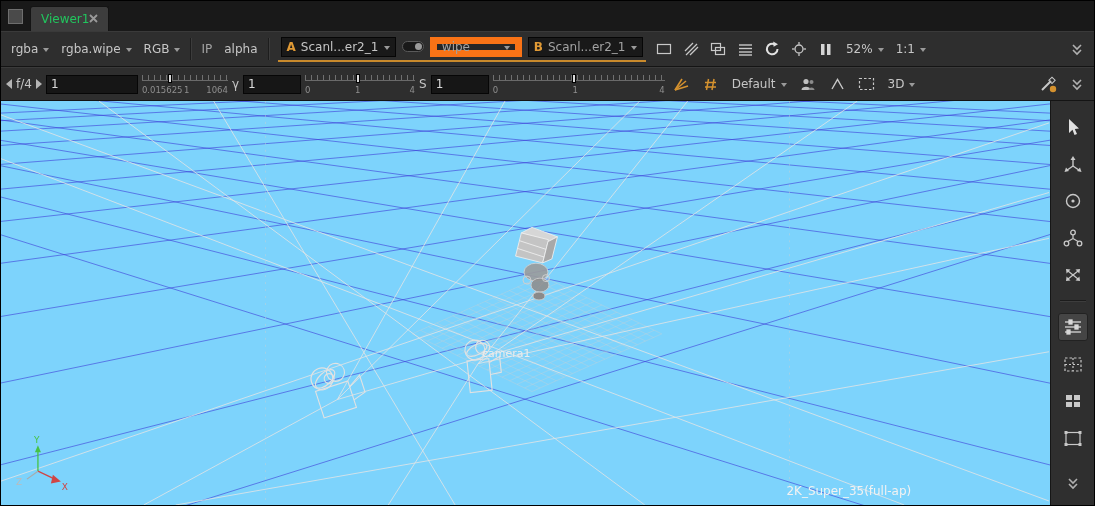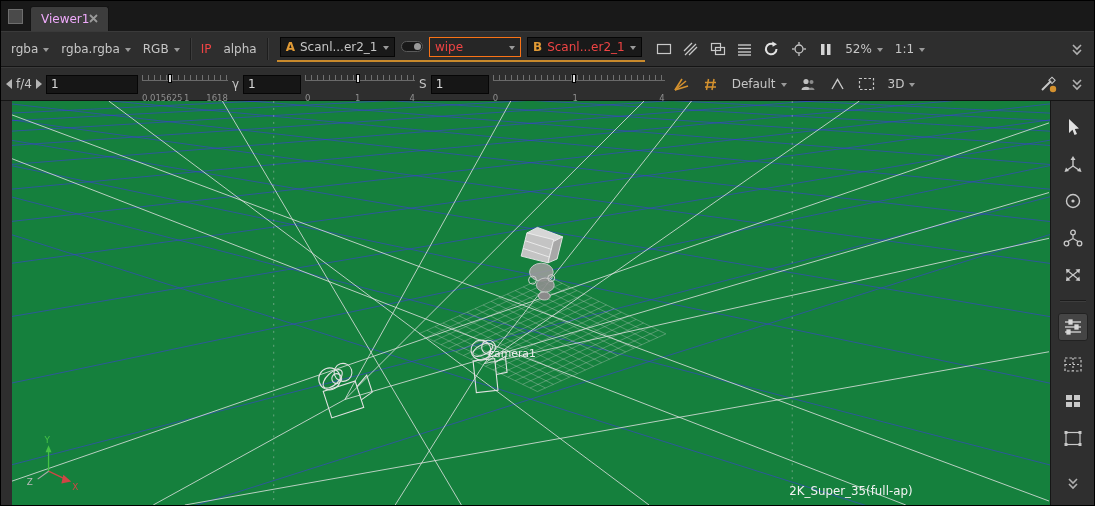--- a/index.html
+++ b/index.html
@@ -1,52 +1,52 @@
 <!DOCTYPE html>
 <html><head>
 <meta charset="utf-8">
 <style>
   *{box-sizing:border-box;}
   body{margin:0;background:#0a0a0a;font-family:"DejaVu Sans","Liberation Sans",sans-serif;}
   .window{width:1095px;height:506px;background:#2e2e2e;border:1px solid #000;display:flex;flex-direction:column;overflow:hidden;}
   .tabbar{flex:0 0 30px;background:#191919;display:flex;align-items:flex-end;padding:0 4px;gap:4px;}
   .pane-icon{width:15px;height:15px;margin:0 3px 7px 3px;background:#4a4a4a;border:1px solid #6e6e6e;}
-  .tab{height:25px;background:#3d3d3d;border:1px solid #141414;border-bottom:none;border-radius:3px 3px 0 0;display:flex;align-items:center;gap:0;padding:0 10px;color:#f0abfc;font-size:12px;}
+  .tab{height:25px;background:#3d3d3d;border:1px solid #141414;border-bottom:none;border-radius:3px 3px 0 0;display:flex;align-items:center;gap:0;padding:0 10px;color:#22c55e;font-size:12px;}
   .toolbar{display:flex;align-items:center;background:#2e2e2e;color:#c6c6c6;font-size:12px;padding:0 5px;border-top:1px solid #3a3a3a;border-bottom:1px solid #141414;}
   .row1{flex:0 0 36px;gap:2px;}
   .row2{flex:0 0 34px;gap:4px;}
   .dd{display:flex;align-items:center;gap:5px;padding:2px 5px;white-space:nowrap;}
   .caret{width:0;height:0;border-left:3.5px solid transparent;border-right:3.5px solid transparent;border-top:4.5px solid #9a9a9a;margin-top:2px;}
-  .dim{color:#ef4444;}
+  .dim{color:#a3a3a3;}
   .vsep{width:1px;height:22px;background:#1d1d1d;margin:0 3px;box-shadow:1px 0 0 #3c3c3c;}
   .ab-wrap{display:flex;align-items:center;gap:6px;border-bottom:2px solid #c98a2c;padding:0 3px 3px 3px;margin:0 4px;}
   .ab-field{display:flex;align-items:center;gap:5px;background:#191919;border:1px solid #060606;height:20px;padding:0 5px;}
   .ab-letter{color:#e09a35;font-weight:bold;}
   .ab-name{width:78px;overflow:hidden;white-space:nowrap;}
   .toggle{width:22px;height:11px;border-radius:6px;background:#191919;border:1px solid #5a5a5a;position:relative;}
   .toggle .knob{position:absolute;right:1px;top:1px;width:7px;height:7px;border-radius:50%;background:#9a9a9a;}
-  .wipe-dd{background:#262626;border:1px solid #f97316;height:20px;width:92px;display:flex;align-items:center;justify-content:space-between;padding:0 5px;}
+  .wipe-dd{background:#262626;border:7px solid #f97316;height:20px;width:92px;display:flex;align-items:center;justify-content:space-between;padding:0 5px;}
   .ibtn{width:25px;height:25px;display:flex;align-items:center;justify-content:center;}
   .field{height:19px;background:#161616;border:1px solid #060606;color:#dadada;font-size:12px;padding:0 4px;font-family:inherit;}
   input.field{outline:none;}
   .w92{width:92px}.w58{width:58px}
   .slider{position:relative;height:26px;}
   .sl86{width:86px}.sl110{width:110px}.sl172{width:172px}
   .ticks{position:absolute;left:0;right:0;top:4px;height:5px;background:repeating-linear-gradient(90deg,#707070 0 1px,transparent 1px 6px);}
   .track{position:absolute;left:0;right:0;top:9px;height:1px;background:#6a6a6a;}
   .handle{position:absolute;top:3px;width:4px;height:9px;background:#d9d9d9;border:1px solid #000;}
   .sl-lab{position:absolute;top:14px;left:0;right:0;height:10px;font-size:8.5px;color:#8f8f8f;}
-  .sl-lab span{position:absolute;top:8px;}
+  .sl-lab span{position:absolute;top:0;}
   .lmin{left:0}.lmax{right:0}.lmid{transform:translateX(-50%);}
   .arr{width:0;height:0;border-top:5px solid transparent;border-bottom:5px solid transparent;}
   .arr.left{border-right:6px solid #b5b5b5;}
   .arr.right{border-left:6px solid #b5b5b5;}
   .grow{flex:1}
   .main{flex:1;display:flex;min-height:0;}
-  .viewport{flex:1;position:relative;background:#15803d;margin-left:11px;}
+  .viewport{flex:1;position:relative;background:#7dd3fc;}
   .viewport svg{position:absolute;inset:0;width:100%;height:100%;display:block;}
   .side{flex:0 0 44px;background:#2f2f2f;border-left:1px solid #161616;display:flex;flex-direction:column;align-items:center;padding:12px 0 8px;gap:9px;}
   .sbtn{width:30px;height:28px;display:flex;align-items:center;justify-content:center;border-radius:3px;}
   .sbtn.active{background:#454545;border:1px solid #222;}
   .sep-h{width:26px;height:2px;border-top:1px solid #1c1c1c;border-bottom:1px solid #3d3d3d;margin:2px 0;}
   .mt-auto{margin-top:auto;}
 </style>
 </head>
 <body>
 
@@ -63,21 +63,21 @@
       </span>
     </div>
   </div>
 
   <div class="toolbar row1">
     <div class="dd">
       <span>rgba</span>
         <span class="caret"></span>
     </div>
     <div class="dd">
-      <span>rgba.rgba</span>
+      <span>rgba.wipe</span>
         <span class="caret"></span>
     </div>
     <div class="dd">
       <span>RGB</span>
         <span class="caret"></span>
     </div>
     <div class="vsep"></div>
     <div class="dd dim">
       <span>IP</span>
     </div>
@@ -175,21 +175,21 @@
     <span>f/4</span>
     <span class="arr right"></span>
     <input class="field w92" value="1" style="">
     <div class="slider sl86">
       <div class="ticks"></div>
       <div class="track"></div>
       <div class="handle" style="left:30%"></div>
       <div class="sl-lab">
         <span class="lmin">0.015625</span>
         <span class="lmid" style="left:52%">1</span>
-        <span class="lmax">1618</span>
+        <span class="lmax">1064</span>
       </div>
     </div>
     <span>γ</span>
     <input class="field w58" value="1" style="">
     <div class="slider sl110">
       <div class="ticks"></div>
       <div class="track"></div>
       <div class="handle" style="left:46%"></div>
       <div class="sl-lab">
         <span class="lmin">0</span>

